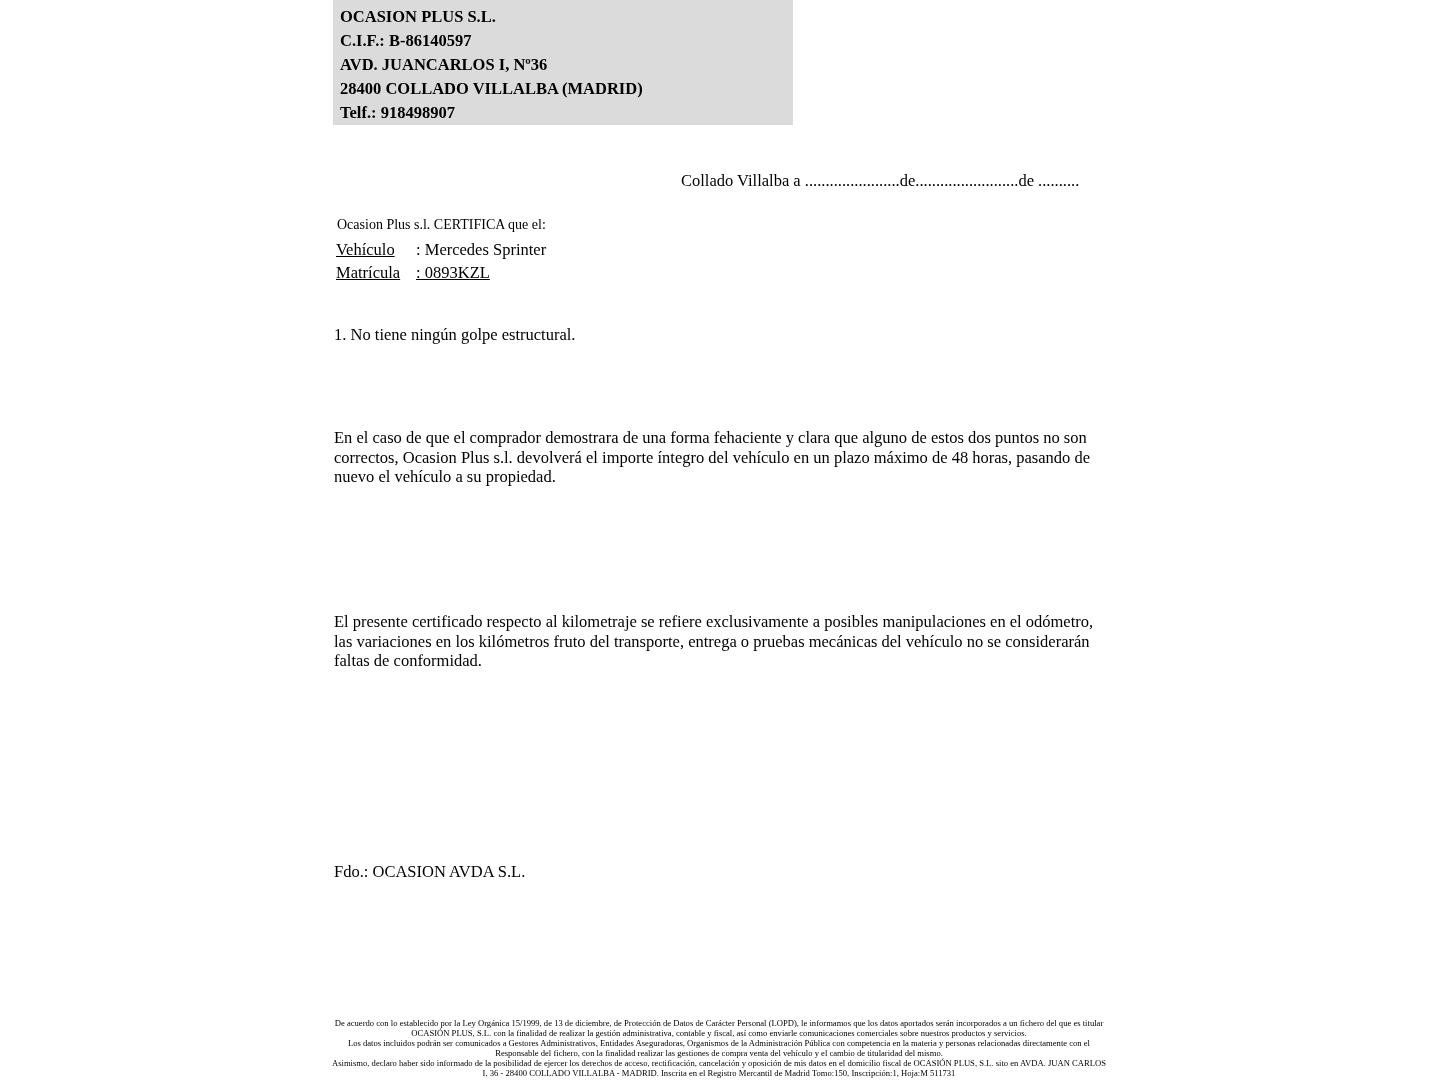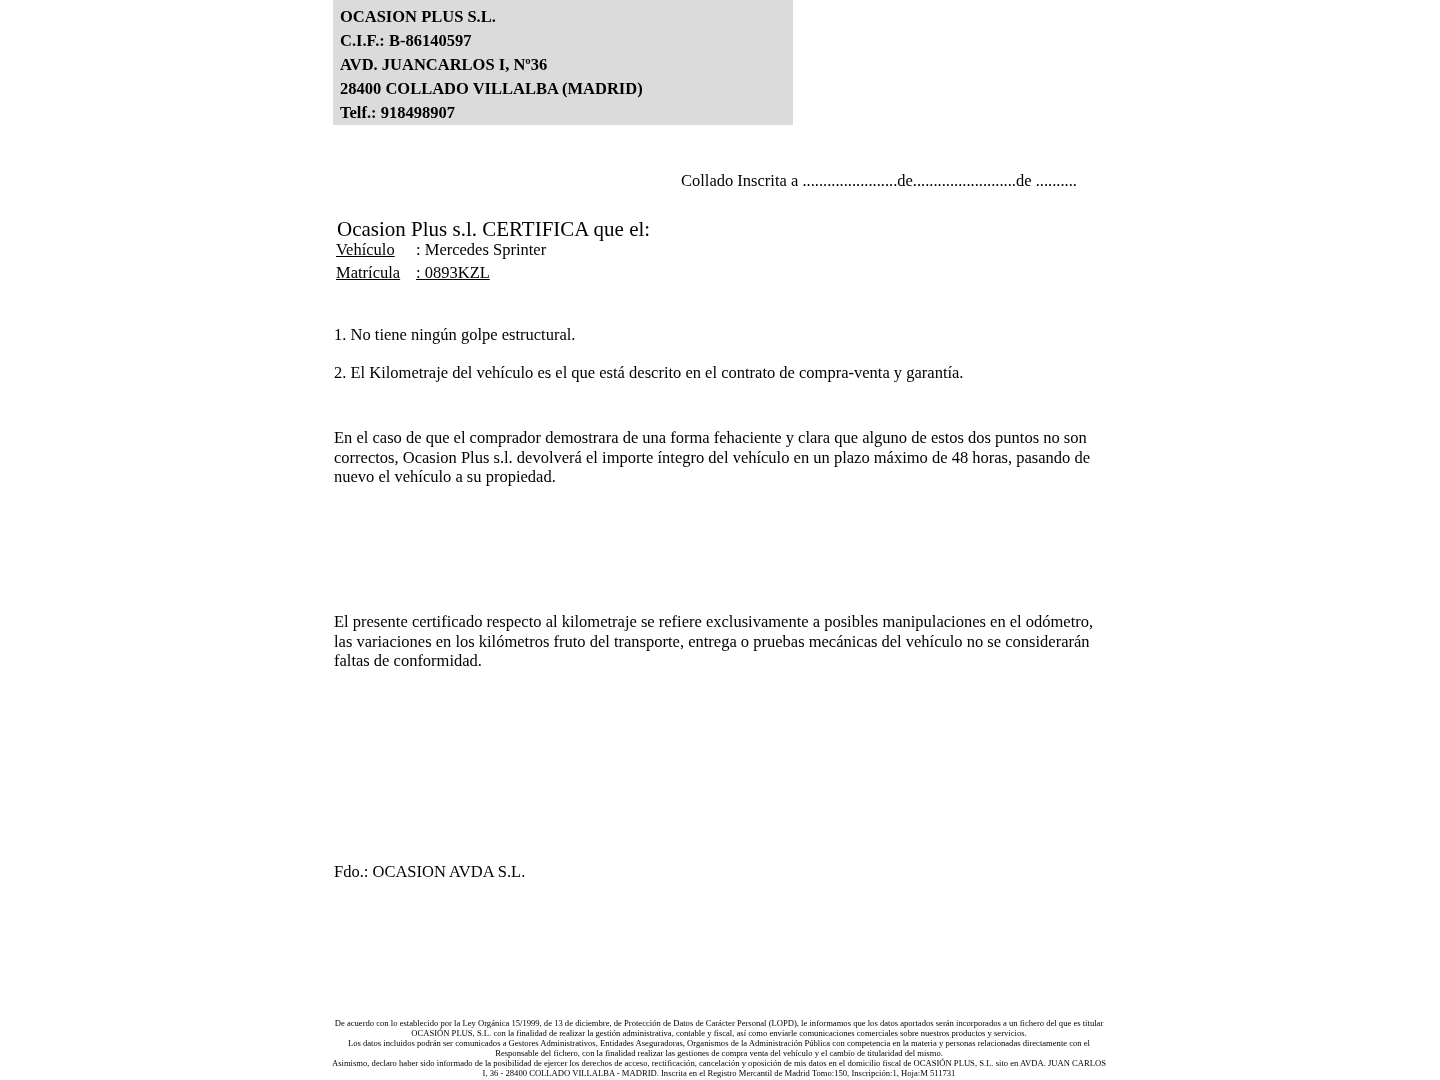--- a/index.html
+++ b/index.html
@@ -35,21 +35,21 @@
     left: 681px;
     top: 171px;
     font-size: 16.5px;
     white-space: nowrap;
   }
 
   .cert-intro {
     position: absolute;
     left: 337px;
     top: 217px;
-    font-size: 21px;
+    font-size: 14px;
   }
   .kv-row {
     position: absolute;
     left: 336px;
     font-size: 16.5px;
     white-space: nowrap;
   }
   .kv-row.vehicle { top: 240px; }
   .kv-row.plate   { top: 263px; text-decoration: underline; }
   .kv-label { display: inline-block; width: 80px; }
@@ -100,34 +100,33 @@
 <div class="page">
 
   <div class="header-box">
     <div>OCASION PLUS S.L.</div>
     <div>C.I.F.: B-86140597</div>
     <div>AVD. JUANCARLOS I, Nº36</div>
     <div>28400 COLLADO VILLALBA (MADRID)</div>
     <div>Telf.: 918498907</div>
   </div>
 
-  <div class="date-line">Collado Inscrita a .......................de.........................de ..........</div>
+  <div class="date-line">Collado Villalba a .......................de.........................de ..........</div>
 
   <div class="cert-intro">Ocasion Plus s.l. CERTIFICA que el:</div>
 
   <div class="kv-row vehicle">
     <span class="kv-label"><span class="u">Vehículo</span></span><span>: Mercedes Sprinter</span>
   </div>
 
   <div class="kv-row plate">
     <span class="kv-label"><span class="u">Matrícula</span></span><span>: 0893KZL</span>
   </div>
 
   <div class="point point-1">1. No tiene ningún golpe estructural.</div>
-  <div class="point point-2">2. El Kilometraje del vehículo es el que está descrito en el contrato de compra-venta y garantía.</div>
 
   <div class="para para-1">En el caso de que el comprador demostrara de una forma fehaciente y clara que alguno de estos dos puntos no son correctos, Ocasion Plus s.l. devolverá el importe íntegro del vehículo en un plazo máximo de 48 horas, pasando de nuevo el vehículo a su propiedad.</div>
   <div class="para para-4">El presente certificado respecto al kilometraje se refiere exclusivamente a posibles manipulaciones en el odómetro, las variaciones en los kilómetros fruto del transporte, entrega o pruebas mecánicas del vehículo no se considerarán faltas de conformidad.</div>
 
   <div class="signature">Fdo.: OCASION AVDA S.L.</div>
 
   <div class="legal">
     <p>De acuerdo con lo establecido por la Ley Orgánica 15/1999, de 13 de diciembre, de Protección de Datos de Carácter Personal (LOPD), le informamos que los datos aportados serán incorporados a un fichero del que es titular OCASIÓN PLUS, S.L. con la finalidad de realizar la gestión administrativa, contable y fiscal, así como enviarle comunicaciones comerciales sobre nuestros productos y servicios.</p>
     <p>Los datos incluidos podrán ser comunicados a Gestores Administrativos, Entidades Aseguradoras, Organismos de la Administración Pública con competencia en la materia y personas relacionadas directamente con el Responsable del fichero, con la finalidad realizar las gestiones de compra venta del vehículo y el cambio de titularidad del mismo.</p>
     <p>Asimismo, declaro haber sido informado de la posibilidad de ejercer los derechos de acceso, rectificación, cancelación y oposición de mis datos en el domicilio fiscal de OCASIÓN PLUS, S.L. sito en AVDA. JUAN CARLOS I, 36 - 28400 COLLADO VILLALBA - MADRID. Inscrita en el Registro Mercantil de Madrid Tomo:150, Inscripción:1, Hoja:M 511731</p>

